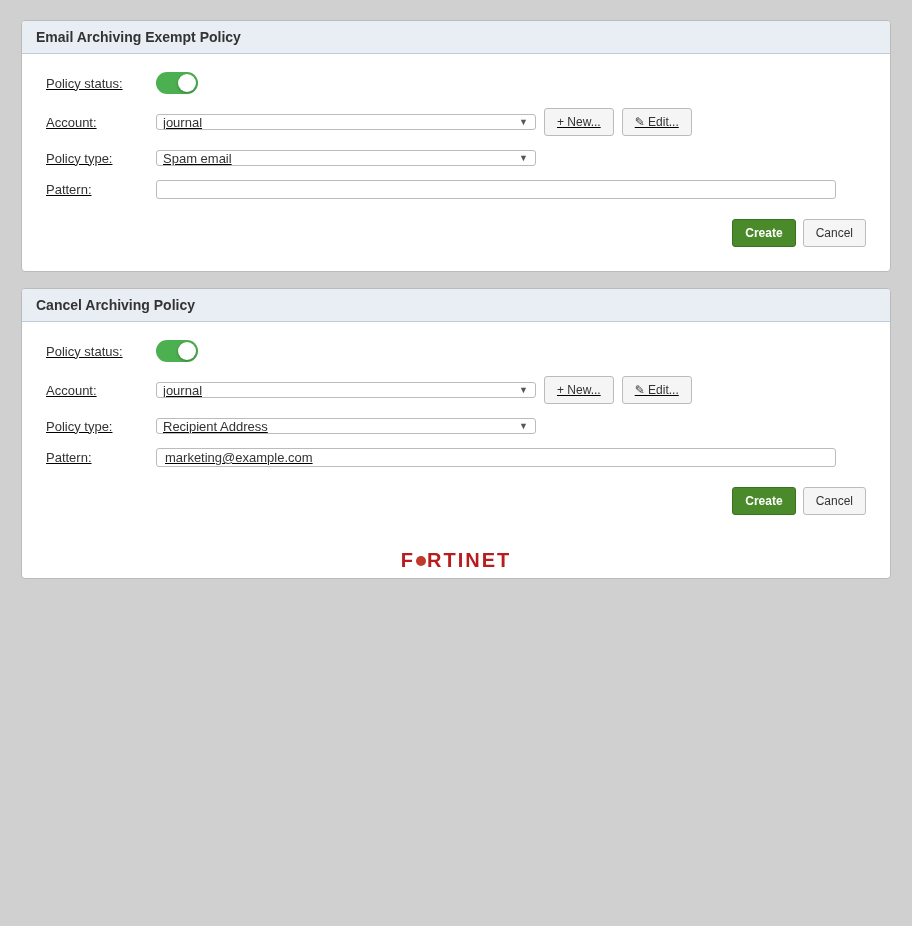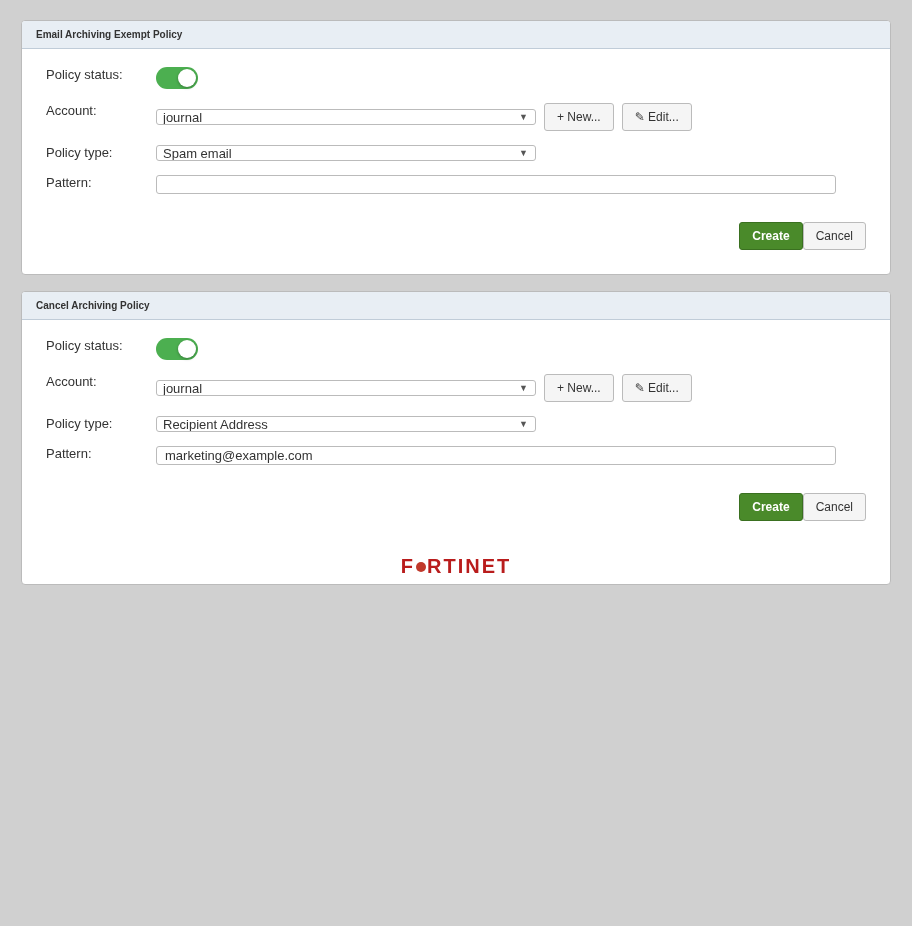--- a/index.html
+++ b/index.html
@@ -20,33 +20,34 @@
       border: 1px solid #bbb;
       border-radius: 4px;
       width: 870px;
       overflow: hidden;
     }
 
     .panel-header {
       background: #e8eef4;
       border-bottom: 1px solid #c0ccd8;
       padding: 8px 14px;
-      font-size: 10px;
+      font-size: 14px;
       font-weight: bold;
       color: #333;
     }
 
     .panel-body {
       padding: 18px 24px 24px 24px;
     }
 
     .form-row {
       display: flex;
-      align-items: flex-start;
+      align-items: center;
       margin-bottom: 14px;
+      text-decoration: underline;
     }
 
     .form-label {
       width: 110px;
       color: #333;
       font-size: 13px;
       flex-shrink: 0;
     }
 
     .toggle-wrapper {
@@ -153,22 +154,22 @@
       outline: none;
     }
 
     .input-pattern {
       width: 680px;
     }
 
     .footer-row {
       display: flex;
       justify-content: flex-end;
-      gap: 0;
-      margin-top: 28px;
+      gap: 7px;
+      margin-top: 20px;
     }
 
     .fortinet-bar {
       display: flex;
       align-items: center;
       justify-content: center;
       padding: 10px 0 6px 0;
     }
 
     .fortinet-logo {

